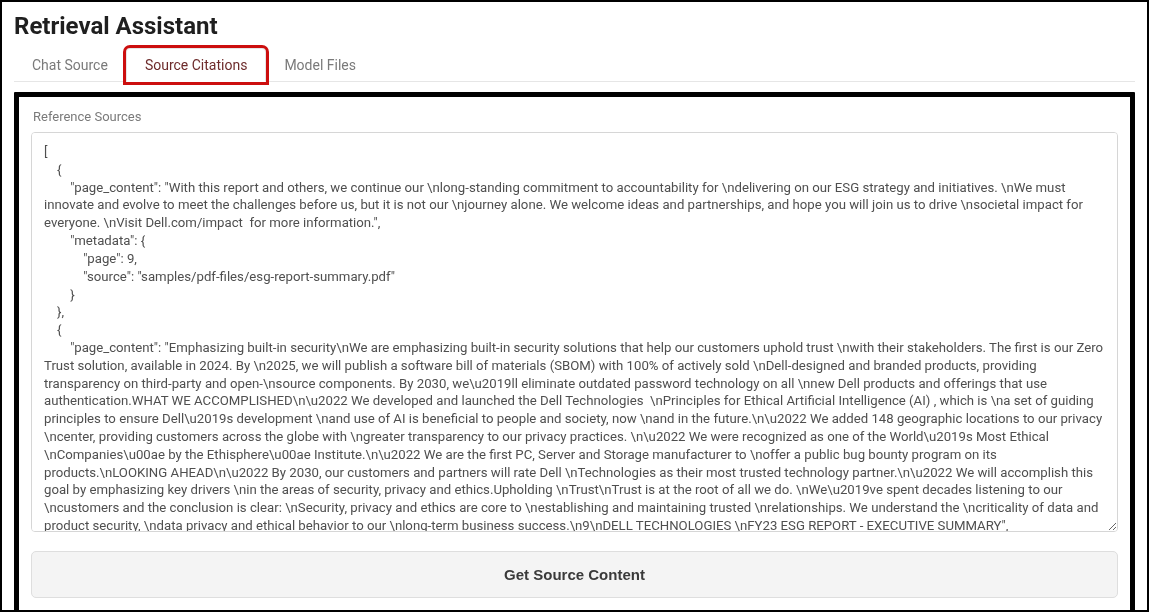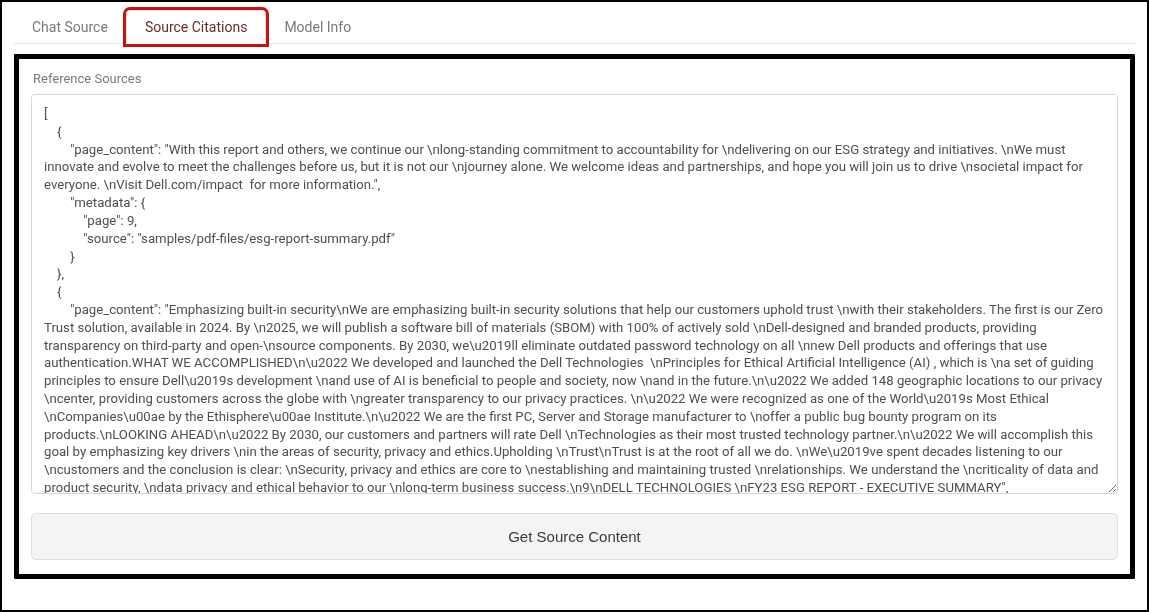--- a/index.html
+++ b/index.html
@@ -80,35 +80,36 @@
   .get-btn {
     display: block;
     width: 100%;
     margin-top: 16px;
     padding: 14px 0;
     text-align: center;
     background: #f4f4f4;
     border: 1px solid #dedede;
     border-radius: 5px;
     font-size: 15px;
-    font-weight: 400;
+    font-weight: 700;
     color: #3a3a3a;
     cursor: pointer;
   }
 </style>
 </head>
 <body>
 
 <div class="app-frame">
 
+  <div class="page-title">Retrieval Assistant</div>
 
   <div class="tab-bar">
     <div class="tab">Chat Source</div>
     <div class="tab active highlight-box">Source Citations</div>
-    <div class="tab">Model Info</div>
+    <div class="tab">Model Files</div>
   </div>
 
   <div class="panel">
     <div class="panel-label">Reference Sources</div>
 
     <textarea class="source-box" readonly="" style="">[
     {
         "page_content": "With this report and others, we continue our \nlong-standing commitment to accountability for \ndelivering on our ESG strategy and initiatives. \nWe must innovate and evolve to meet the challenges before us, but it is not our \njourney alone. We welcome ideas and partnerships, and hope you will join us to drive \nsocietal impact for everyone. \nVisit Dell.com/impact  for more information.",
         "metadata": {
             "page": 9,

